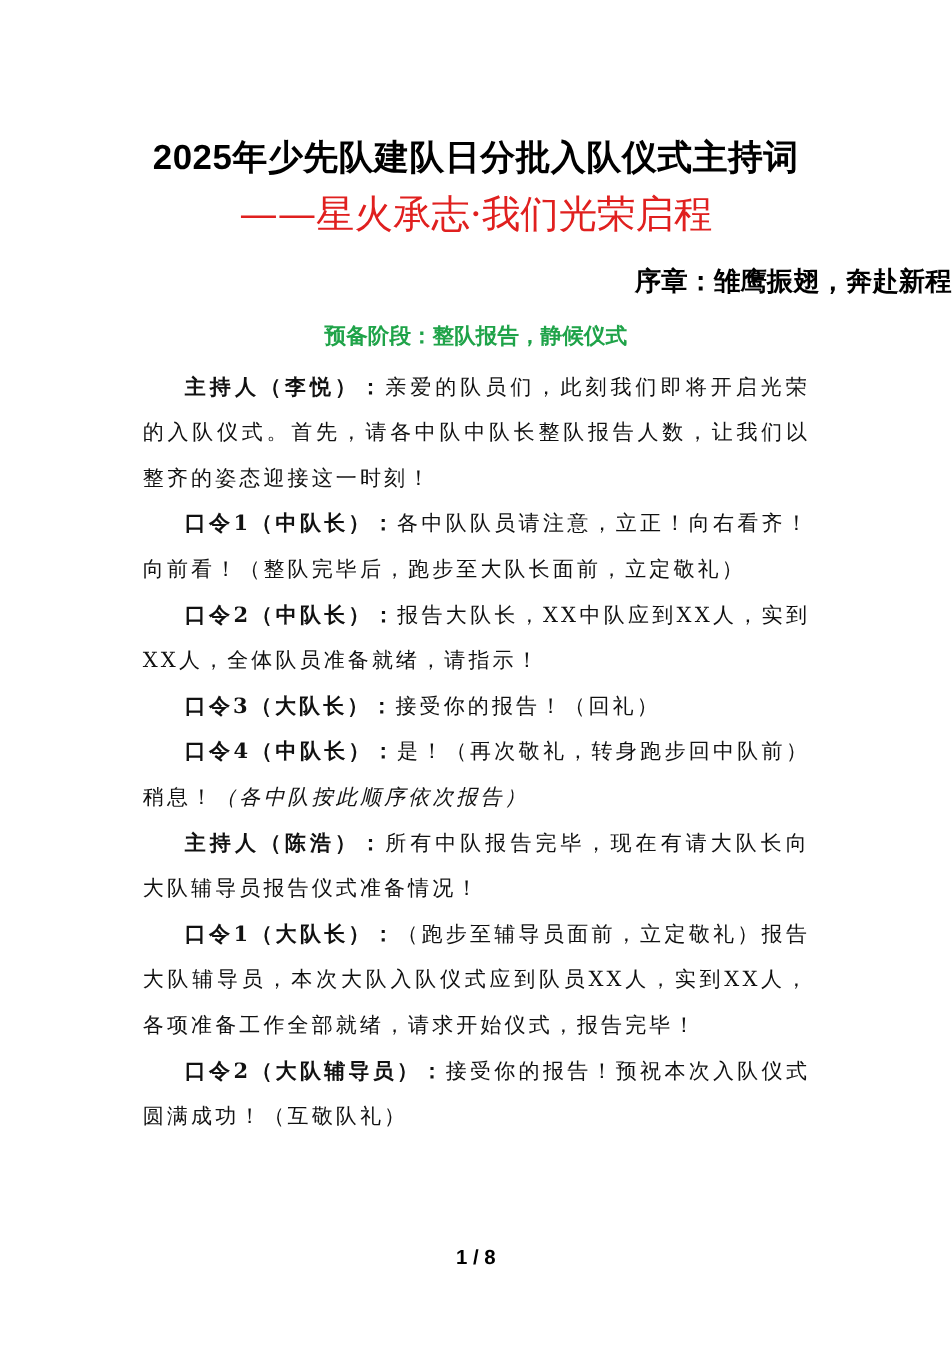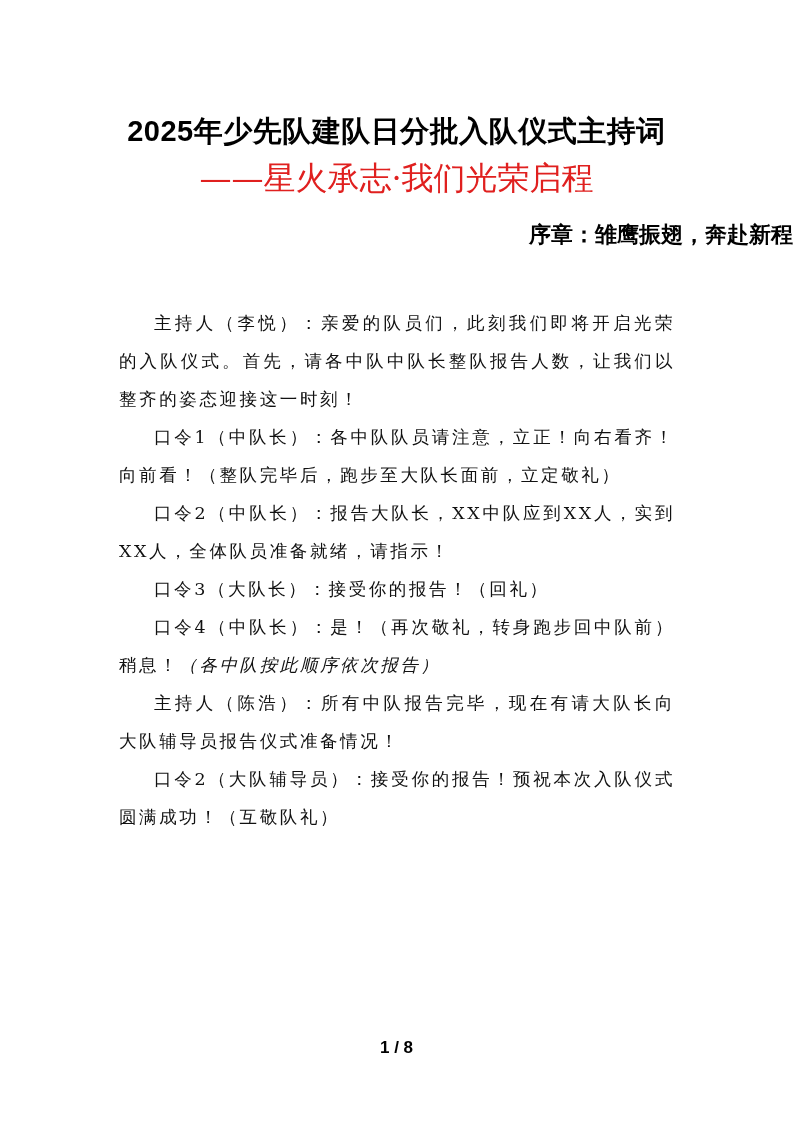--- a/index.html
+++ b/index.html
@@ -9,37 +9,39 @@
     font-family:"Liberation Sans", "DejaVu Sans", sans-serif; font-weight:bold; font-size:29px; color:#000; letter-spacing:0.5px; }
   .subtitle { position:absolute; left:0; width:793px; text-align:center; top:141px;
     font-family:"DejaVu Serif", "Liberation Serif", serif; font-size:32px; color:#e0201f; }
   .chapter { position:absolute; left:0; width:793px; text-align:right; top:204px;
     font-family:"DejaVu Sans", sans-serif; font-weight:bold; font-size:22px; color:#000; }
   .stage { position:absolute; left:0; width:793px; text-align:center; top:252px;
     font-family:"DejaVu Sans", sans-serif; font-weight:bold; font-size:18px; color:#1fa349; }
   .body { position:absolute; left:119px; width:556px; top:288px;
     font-family:"DejaVu Serif", "Liberation Serif", serif; font-size:17.5px; color:#111; line-height:38px; letter-spacing:2.6px; text-align:justify; }
   .para { text-indent:2em; margin:0; }
-  .speaker { font-weight:normal; }
+  .speaker { font-weight:bold; }
   .note { font-weight:normal; font-style:italic; }
   .pagenum { position:absolute; left:0; width:793px; text-align:center; top:1022px;
     font-family:"Liberation Sans", sans-serif; font-weight:bold; font-size:17px; color:#000; }
 </style>
 </head>
 <body>
 
 <div class="page">
   <div class="title">2025年少先队建队日分批入队仪式主持词</div>
   <div class="subtitle">——星火承志·我们光荣启程</div>
   <div class="chapter">序章：雏鹰振翅，奔赴新程</div>
+  <div class="stage">预备阶段：整队报告，静候仪式</div>
 
   <div class="body">
     <p class="para"><span class="speaker">主持人（李悦）：</span><span>亲爱的队员们，此刻我们即将开启光荣的入队仪式。首先，请各中队中队长整队报告人数，让我们以整齐的姿态迎接这一时刻！</span></p>
     <p class="para"><span class="speaker">口令1（中队长）：</span><span>各中队队员请注意，立正！向右看齐！向前看！（整队完毕后，跑步至大队长面前，立定敬礼）</span></p>
     <p class="para"><span class="speaker">口令2（中队长）：</span><span>报告大队长，XX中队应到XX人，实到XX人，全体队员准备就绪，请指示！</span></p>
     <p class="para"><span class="speaker">口令3（大队长）：</span><span>接受你的报告！（回礼）</span></p>
     <p class="para"><span class="speaker">口令4（中队长）：</span><span>是！（再次敬礼，转身跑步回中队前）稍息！</span><span class="note">（各中队按此顺序依次报告）</span></p>
     <p class="para"><span class="speaker">主持人（陈浩）：</span><span>所有中队报告完毕，现在有请大队长向大队辅导员报告仪式准备情况！</span></p>
+    <p class="para"><span class="speaker">口令1（大队长）：</span><span>（跑步至辅导员面前，立定敬礼）报告大队辅导员，本次大队入队仪式应到队员XX人，实到XX人，各项准备工作全部就绪，请求开始仪式，报告完毕！</span></p>
     <p class="para"><span class="speaker">口令2（大队辅导员）：</span><span>接受你的报告！预祝本次入队仪式圆满成功！（互敬队礼）</span></p>
   </div>
 
   <div class="pagenum">1 / 8</div>
 </div>
 
 </body></html>

